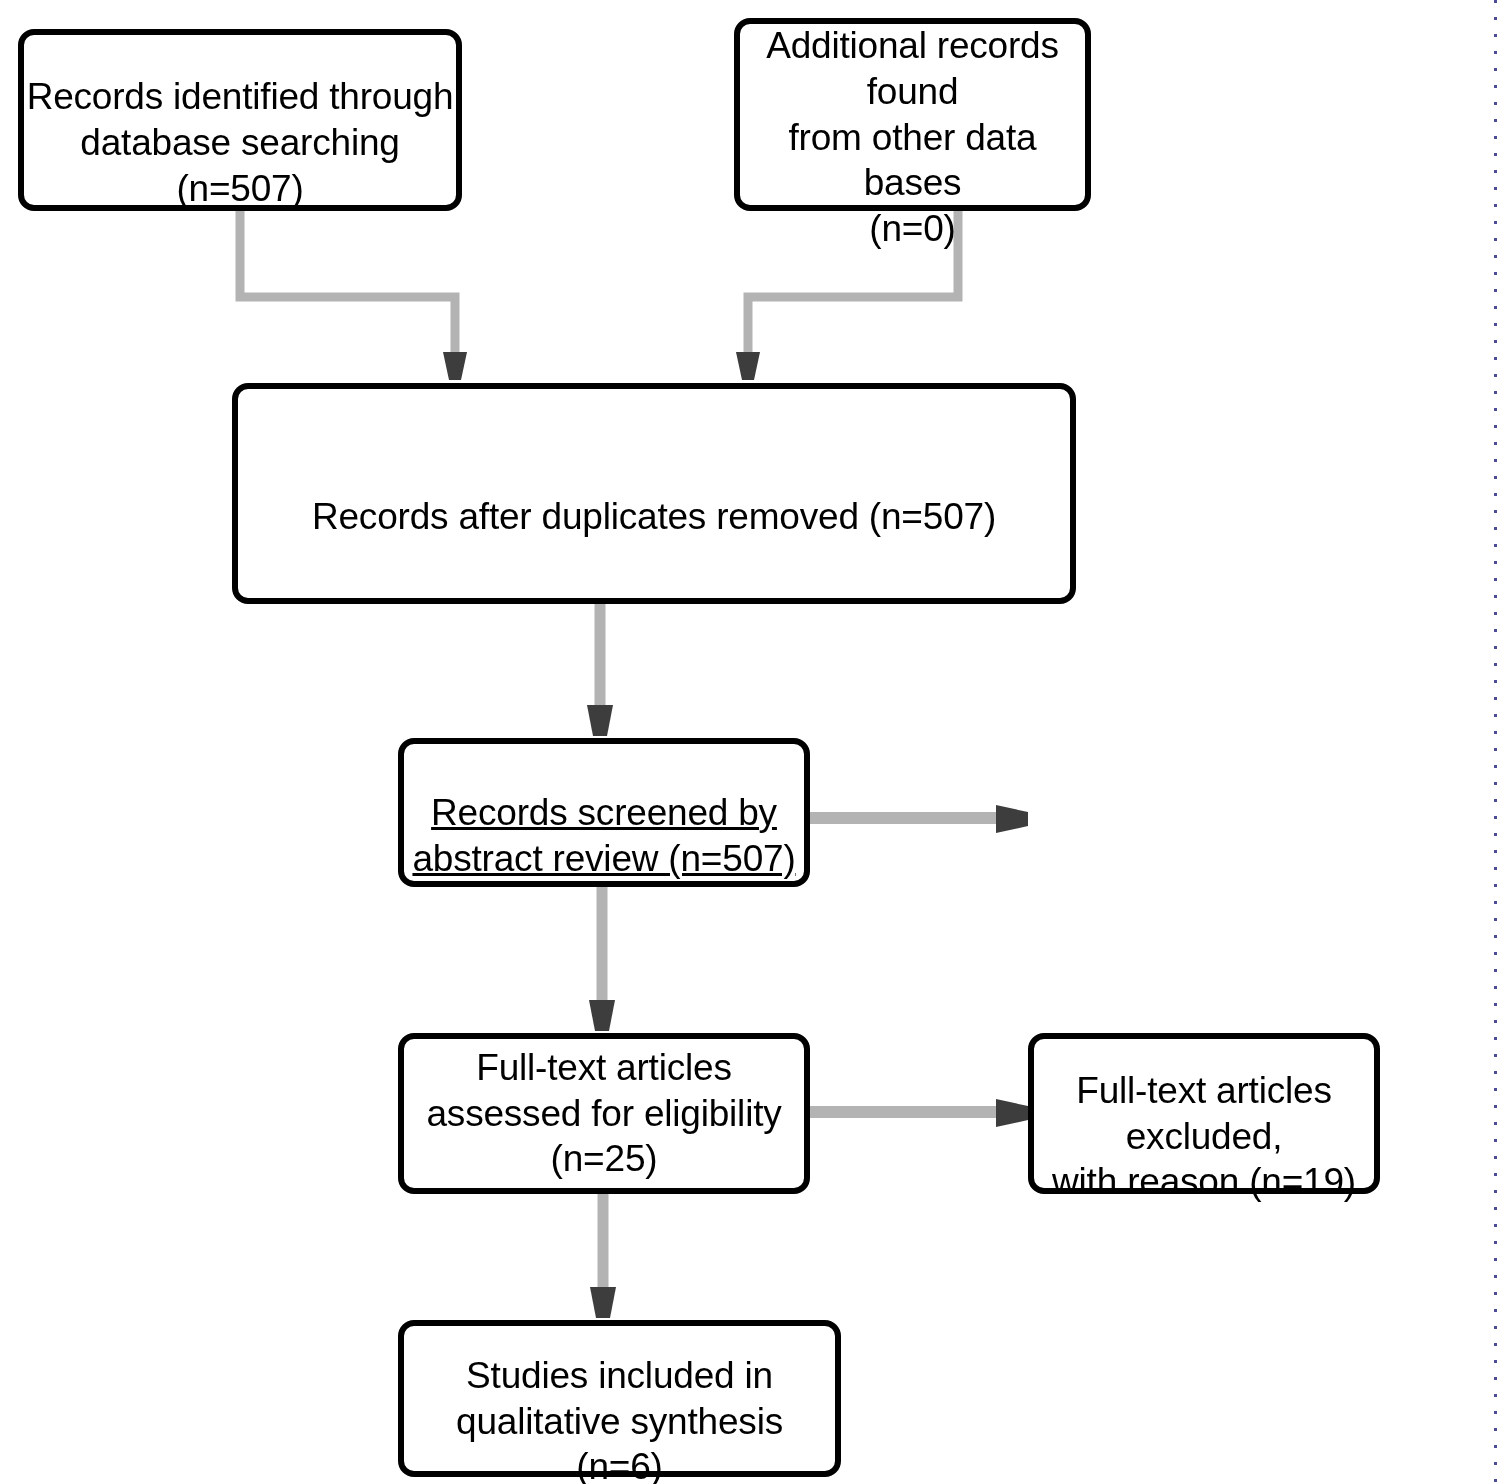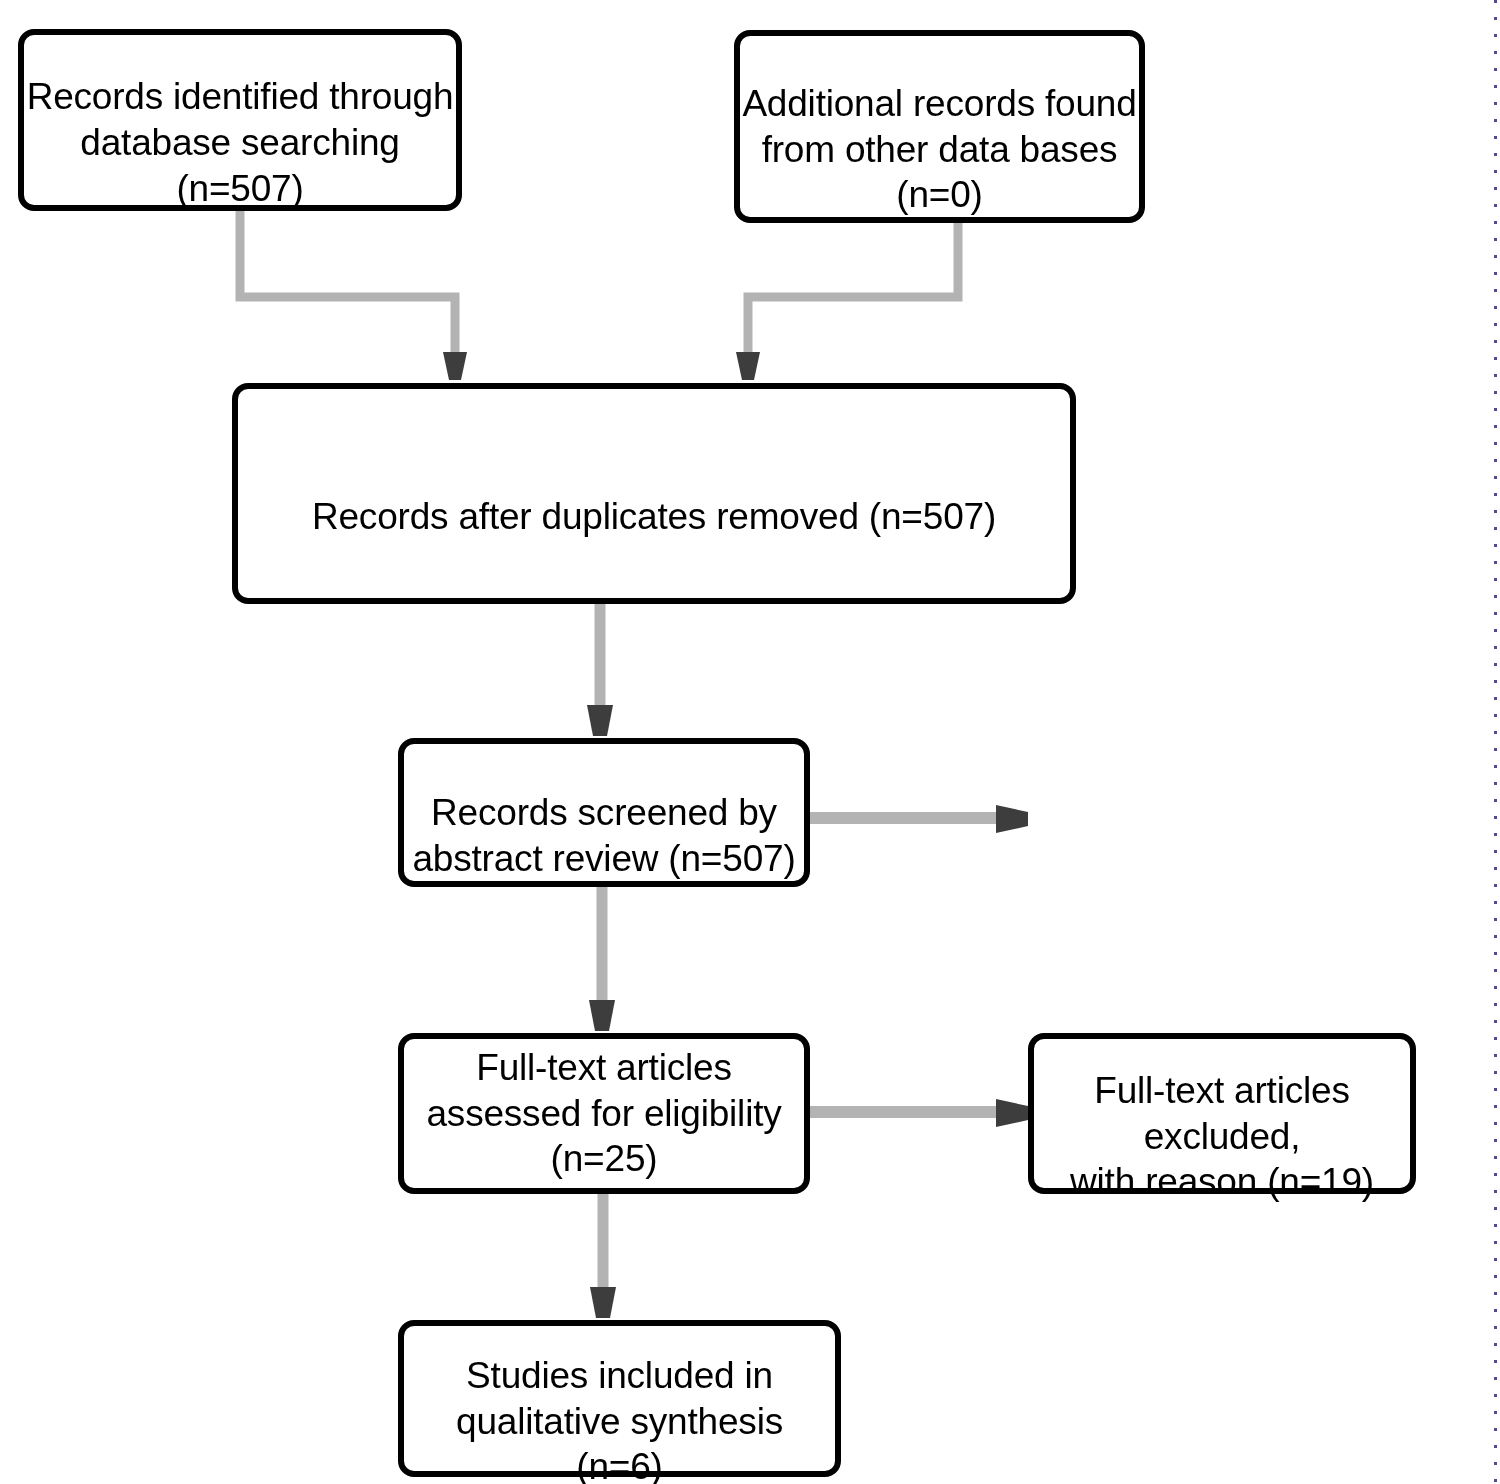--- a/index.html
+++ b/index.html
@@ -100,43 +100,43 @@
       <path d="M 590 1287 L 616 1287 L 610 1318 L 596 1318 Z" fill="#3d3d3d"></path>
     </g>
   </svg>
 
   <div class="node-box" style="left:18px;  top:29px;   width:444px; height:182px;">
     <div class="node-label">Records identified through
 database searching
 (n=507)</div>
   </div>
 
-  <div class="node-box" style="left:734px; top:30px;   width:411px; height:193px;">
+  <div class="node-box" style="left:734px; top:18px;   width:357px; height:193px;">
     <div class="node-label">Additional records found
 from other data bases
 (n=0)</div>
   </div>
 
   <div class="node-box" style="left:232px; top:383px;  width:844px; height:221px;">
     <div class="node-label wide">Records after duplicates removed (n=507)</div>
   </div>
 
-  <div class="node-box" style="left:398px; top:738px;  width:412px; height:149px;">
+  <div class="node-box" style="left:398px; top:738px;  width:412px; height:149px;text-decoration:underline;">
     <div class="node-label">Records screened by
 abstract review (n=507)</div>
   </div>
 
 
   <div class="node-box" style="left:398px; top:1033px; width:412px; height:161px;">
     <div class="node-label" style="white-space:pre; margin:0 -20px;">Full-text articles
 assessed for eligibility
 (n=25)</div>
   </div>
 
-  <div class="node-box" style="left:1028px; top:1033px; width:388px; height:161px;">
+  <div class="node-box" style="left:1028px; top:1033px; width:352px; height:161px;">
     <div class="node-label">Full-text articles excluded,
 with reason (n=19)</div>
   </div>
 
   <div class="node-box" style="left:398px; top:1320px; width:443px; height:157px;">
     <div class="node-label">Studies included in
 qualitative synthesis
 (n=6)</div>
   </div>
 

